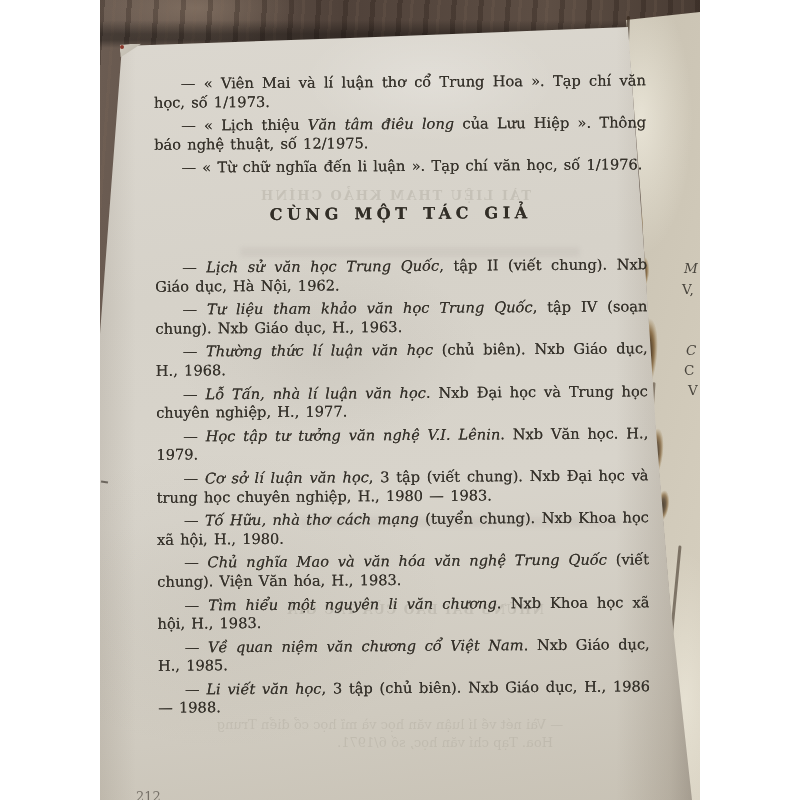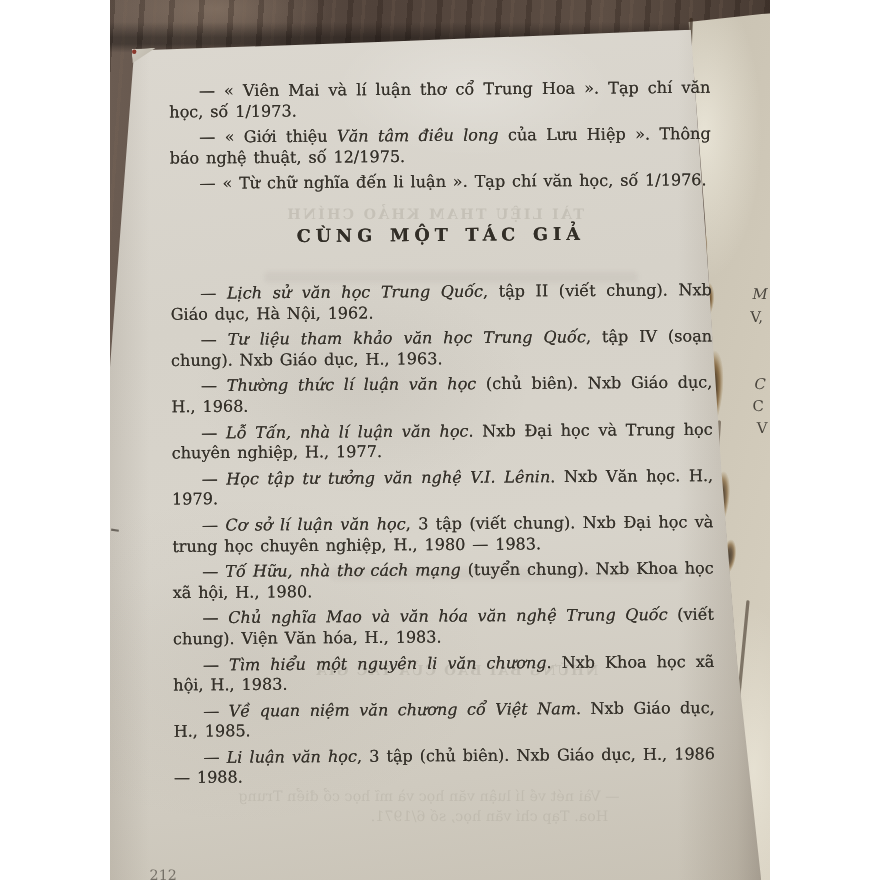--- a/index.html
+++ b/index.html
@@ -136,34 +136,34 @@
 
   <div class="ghost ghost-h1">TÀI LIỆU THAM KHẢO CHÍNH</div>
   <div class="ghost ghost-h2">NHỮNG BÀI BÁO CỦA TÁC GIẢ</div>
   <div class="ghost ghost-l1">— Vài nét về lí luận văn học và mĩ học cổ điển Trung</div>
   <div class="ghost ghost-l2">Hoa. Tạp chí văn học, số 6/1971.</div>
   <div class="ghost-stripe stripe1"></div>
   <div class="ghost-stripe stripe2"></div>
 
   <div class="content">
     <p class="entry"><span>— « Viên Mai và lí luận thơ cổ Trung Hoa ». Tạp chí văn học, số 1/1973.</span><i class="t"></i><span></span></p>
-    <p class="entry"><span>— « Giới thiệu </span><i class="t">Văn tâm điêu long</i><span> của Lưu Hiệp ». Thông báo nghệ thuật, số 12/1975.</span></p>
+    <p class="entry"><span>— « Lịch thiệu </span><i class="t">Văn tâm điêu long</i><span> của Lưu Hiệp ». Thông báo nghệ thuật, số 12/1975.</span></p>
     <p class="entry"><span>— « Từ chữ nghĩa đến li luận ». Tạp chí văn học, số 1/1976.</span><i class="t"></i><span></span></p>
 
     <p class="entry heading">CÙNG MỘT TÁC GIẢ</p>
 
     <div class="works">
       <p class="entry"><span>— </span><i class="t">Lịch sử văn học Trung Quốc</i><span>, tập II (viết chung). Nxb Giáo dục, Hà Nội, 1962.</span></p>
       <p class="entry"><span>— </span><i class="t">Tư liệu tham khảo văn học Trung Quốc</i><span>, tập IV (soạn chung). Nxb Giáo dục, H., 1963.</span></p>
       <p class="entry"><span>— </span><i class="t">Thường thức lí luận văn học</i><span> (chủ biên). Nxb Giáo dục, H., 1968.</span></p>
       <p class="entry"><span>— </span><i class="t">Lỗ Tấn, nhà lí luận văn học</i><span>. Nxb Đại học và Trung học chuyên nghiệp, H., 1977.</span></p>
       <p class="entry"><span>— </span><i class="t">Học tập tư tưởng văn nghệ V.I. Lênin</i><span>. Nxb Văn học. H., 1979.</span></p>
       <p class="entry"><span>— </span><i class="t">Cơ sở lí luận văn học</i><span>, 3 tập (viết chung). Nxb Đại học và trung học chuyên nghiệp, H., 1980 — 1983.</span></p>
       <p class="entry"><span>— </span><i class="t">Tố Hữu, nhà thơ cách mạng</i><span> (tuyển chung). Nxb Khoa học xã hội, H., 1980.</span></p>
       <p class="entry"><span>— </span><i class="t">Chủ nghĩa Mao và văn hóa văn nghệ Trung Quốc</i><span> (viết chung). Viện Văn hóa, H., 1983.</span></p>
       <p class="entry"><span>— </span><i class="t">Tìm hiểu một nguyên li văn chương</i><span>. Nxb Khoa học xã hội, H., 1983.</span></p>
       <p class="entry"><span>— </span><i class="t">Về quan niệm văn chương cổ Việt Nam</i><span>. Nxb Giáo dục, H., 1985.</span></p>
-      <p class="entry"><span>— </span><i class="t">Li luận văn học</i><span>, 3 tập (chủ biên). Nxb Giáo dục, H., 1986 — 1988.</span></p>
+      <p class="entry"><span>— </span><i class="t">Li viết văn học</i><span>, 3 tập (chủ biên). Nxb Giáo dục, H., 1986 — 1988.</span></p>
     </div>
   </div>
 
   <span class="page-number">212</span>
 </div>
 
 </body></html>

